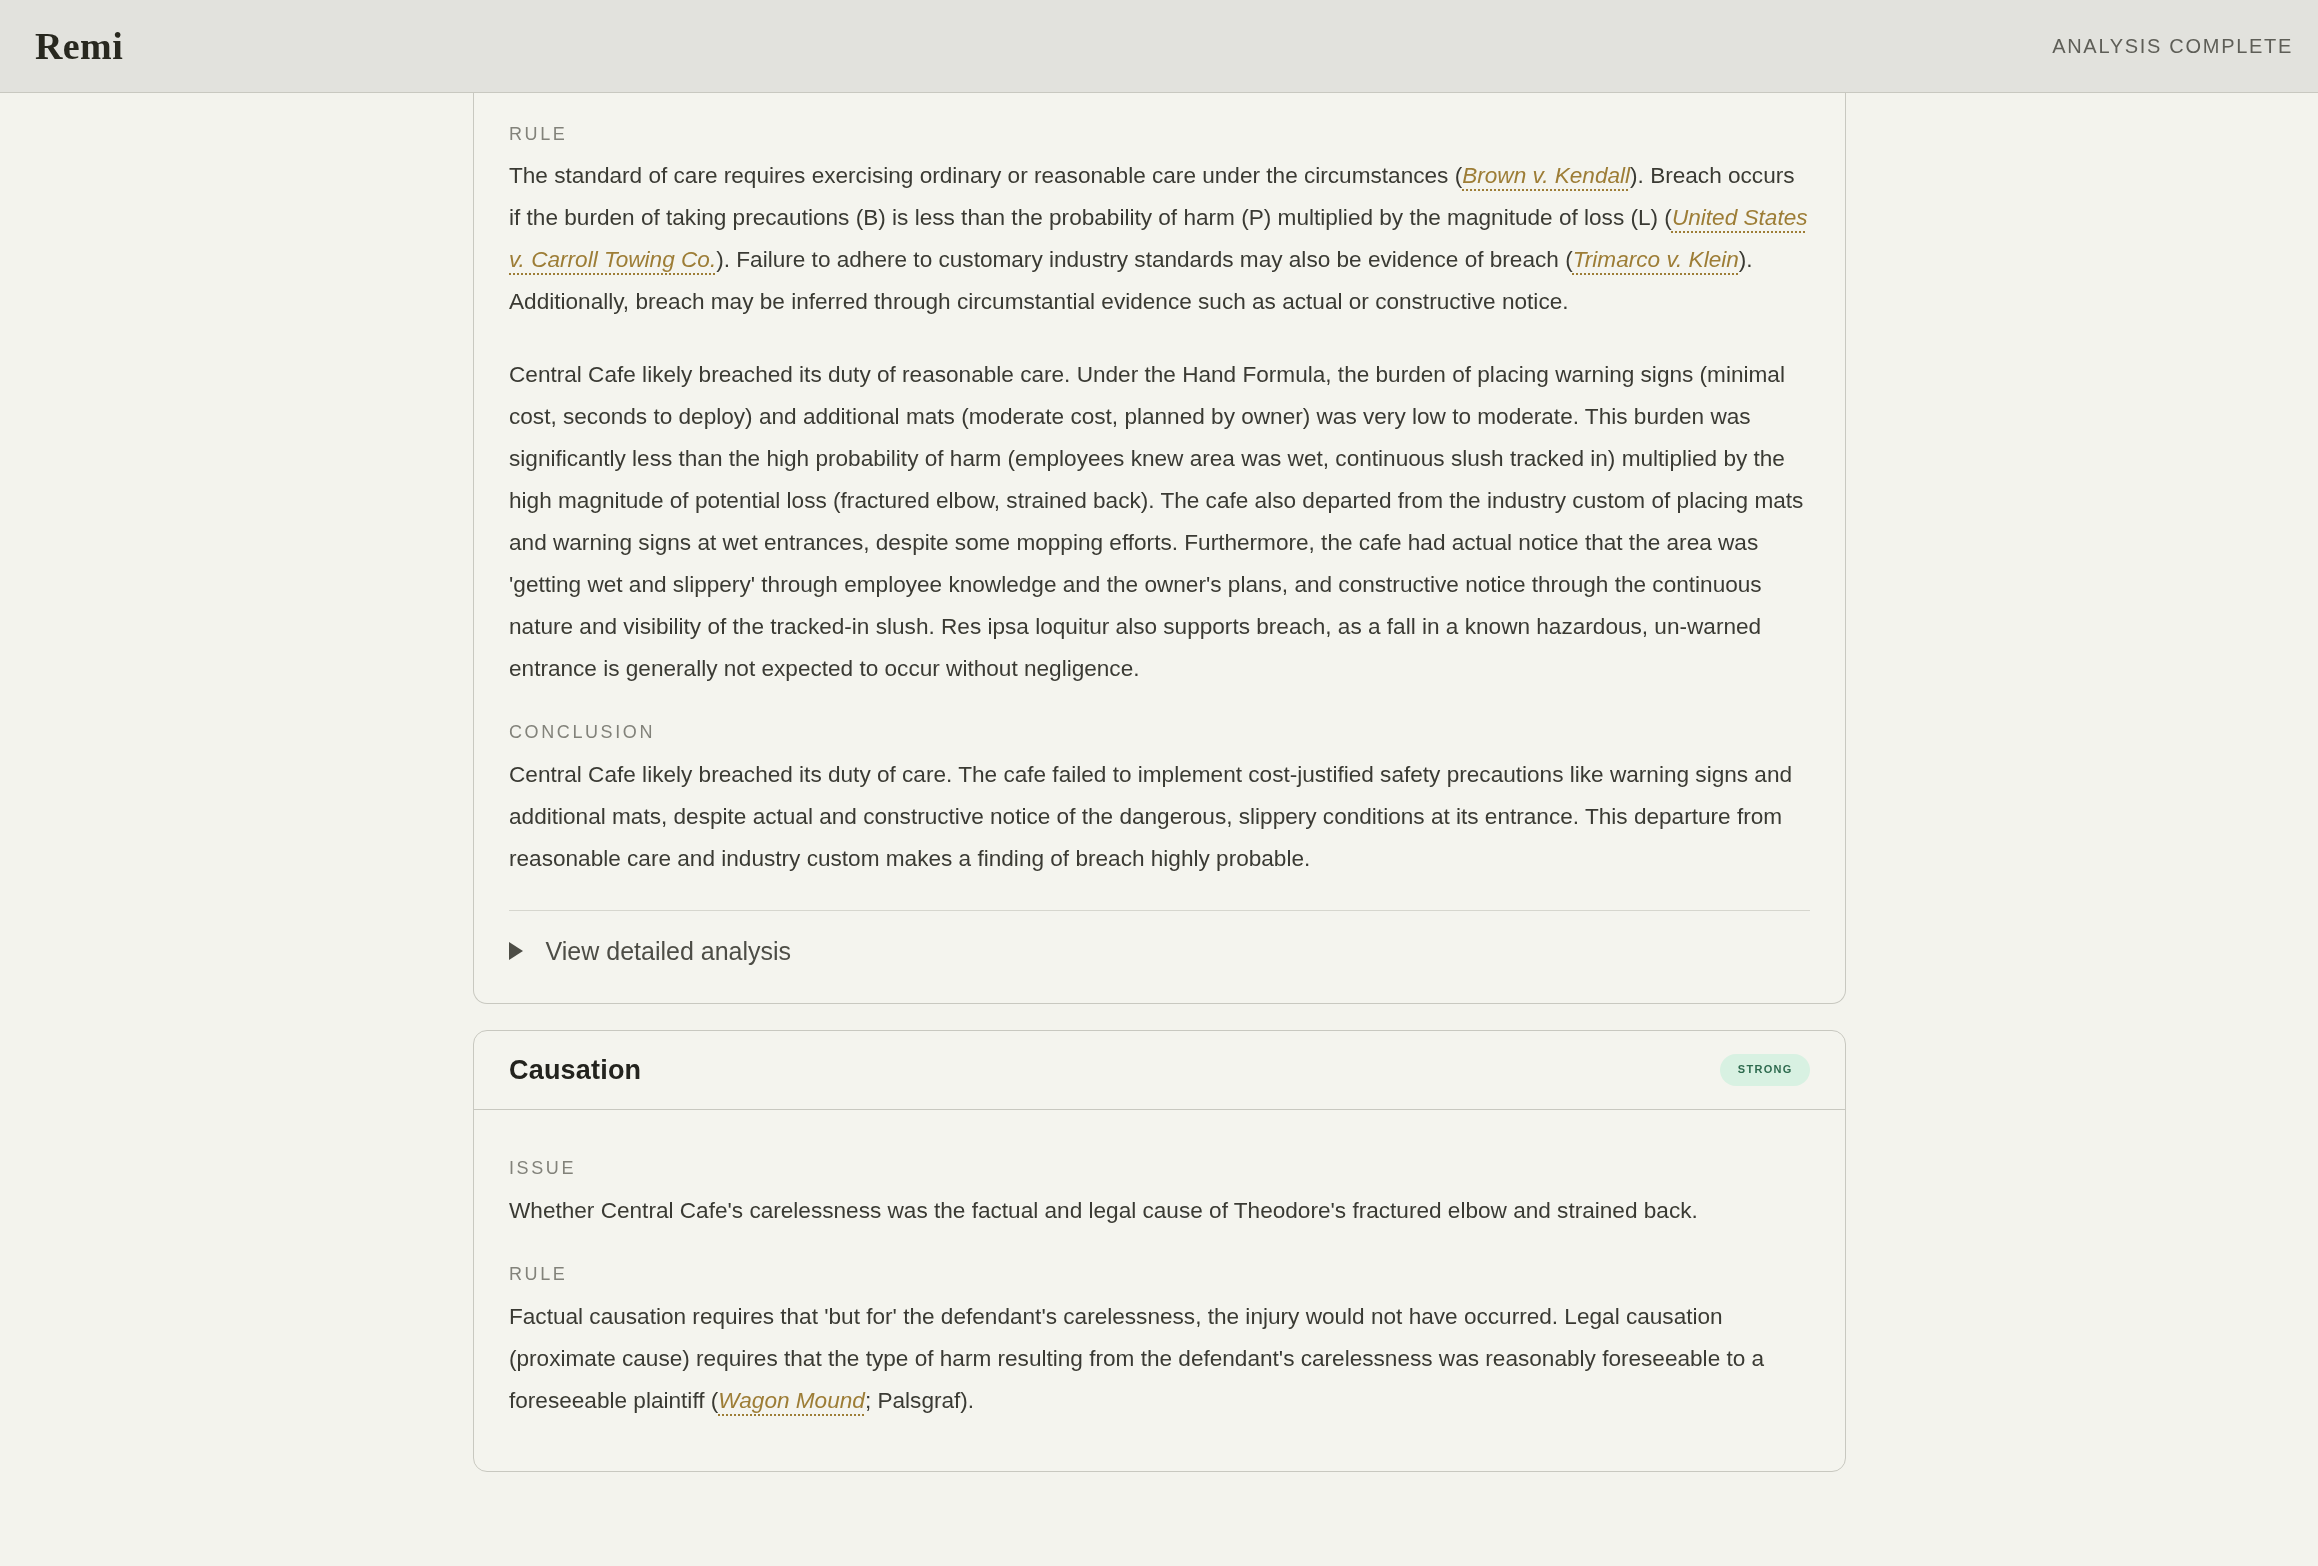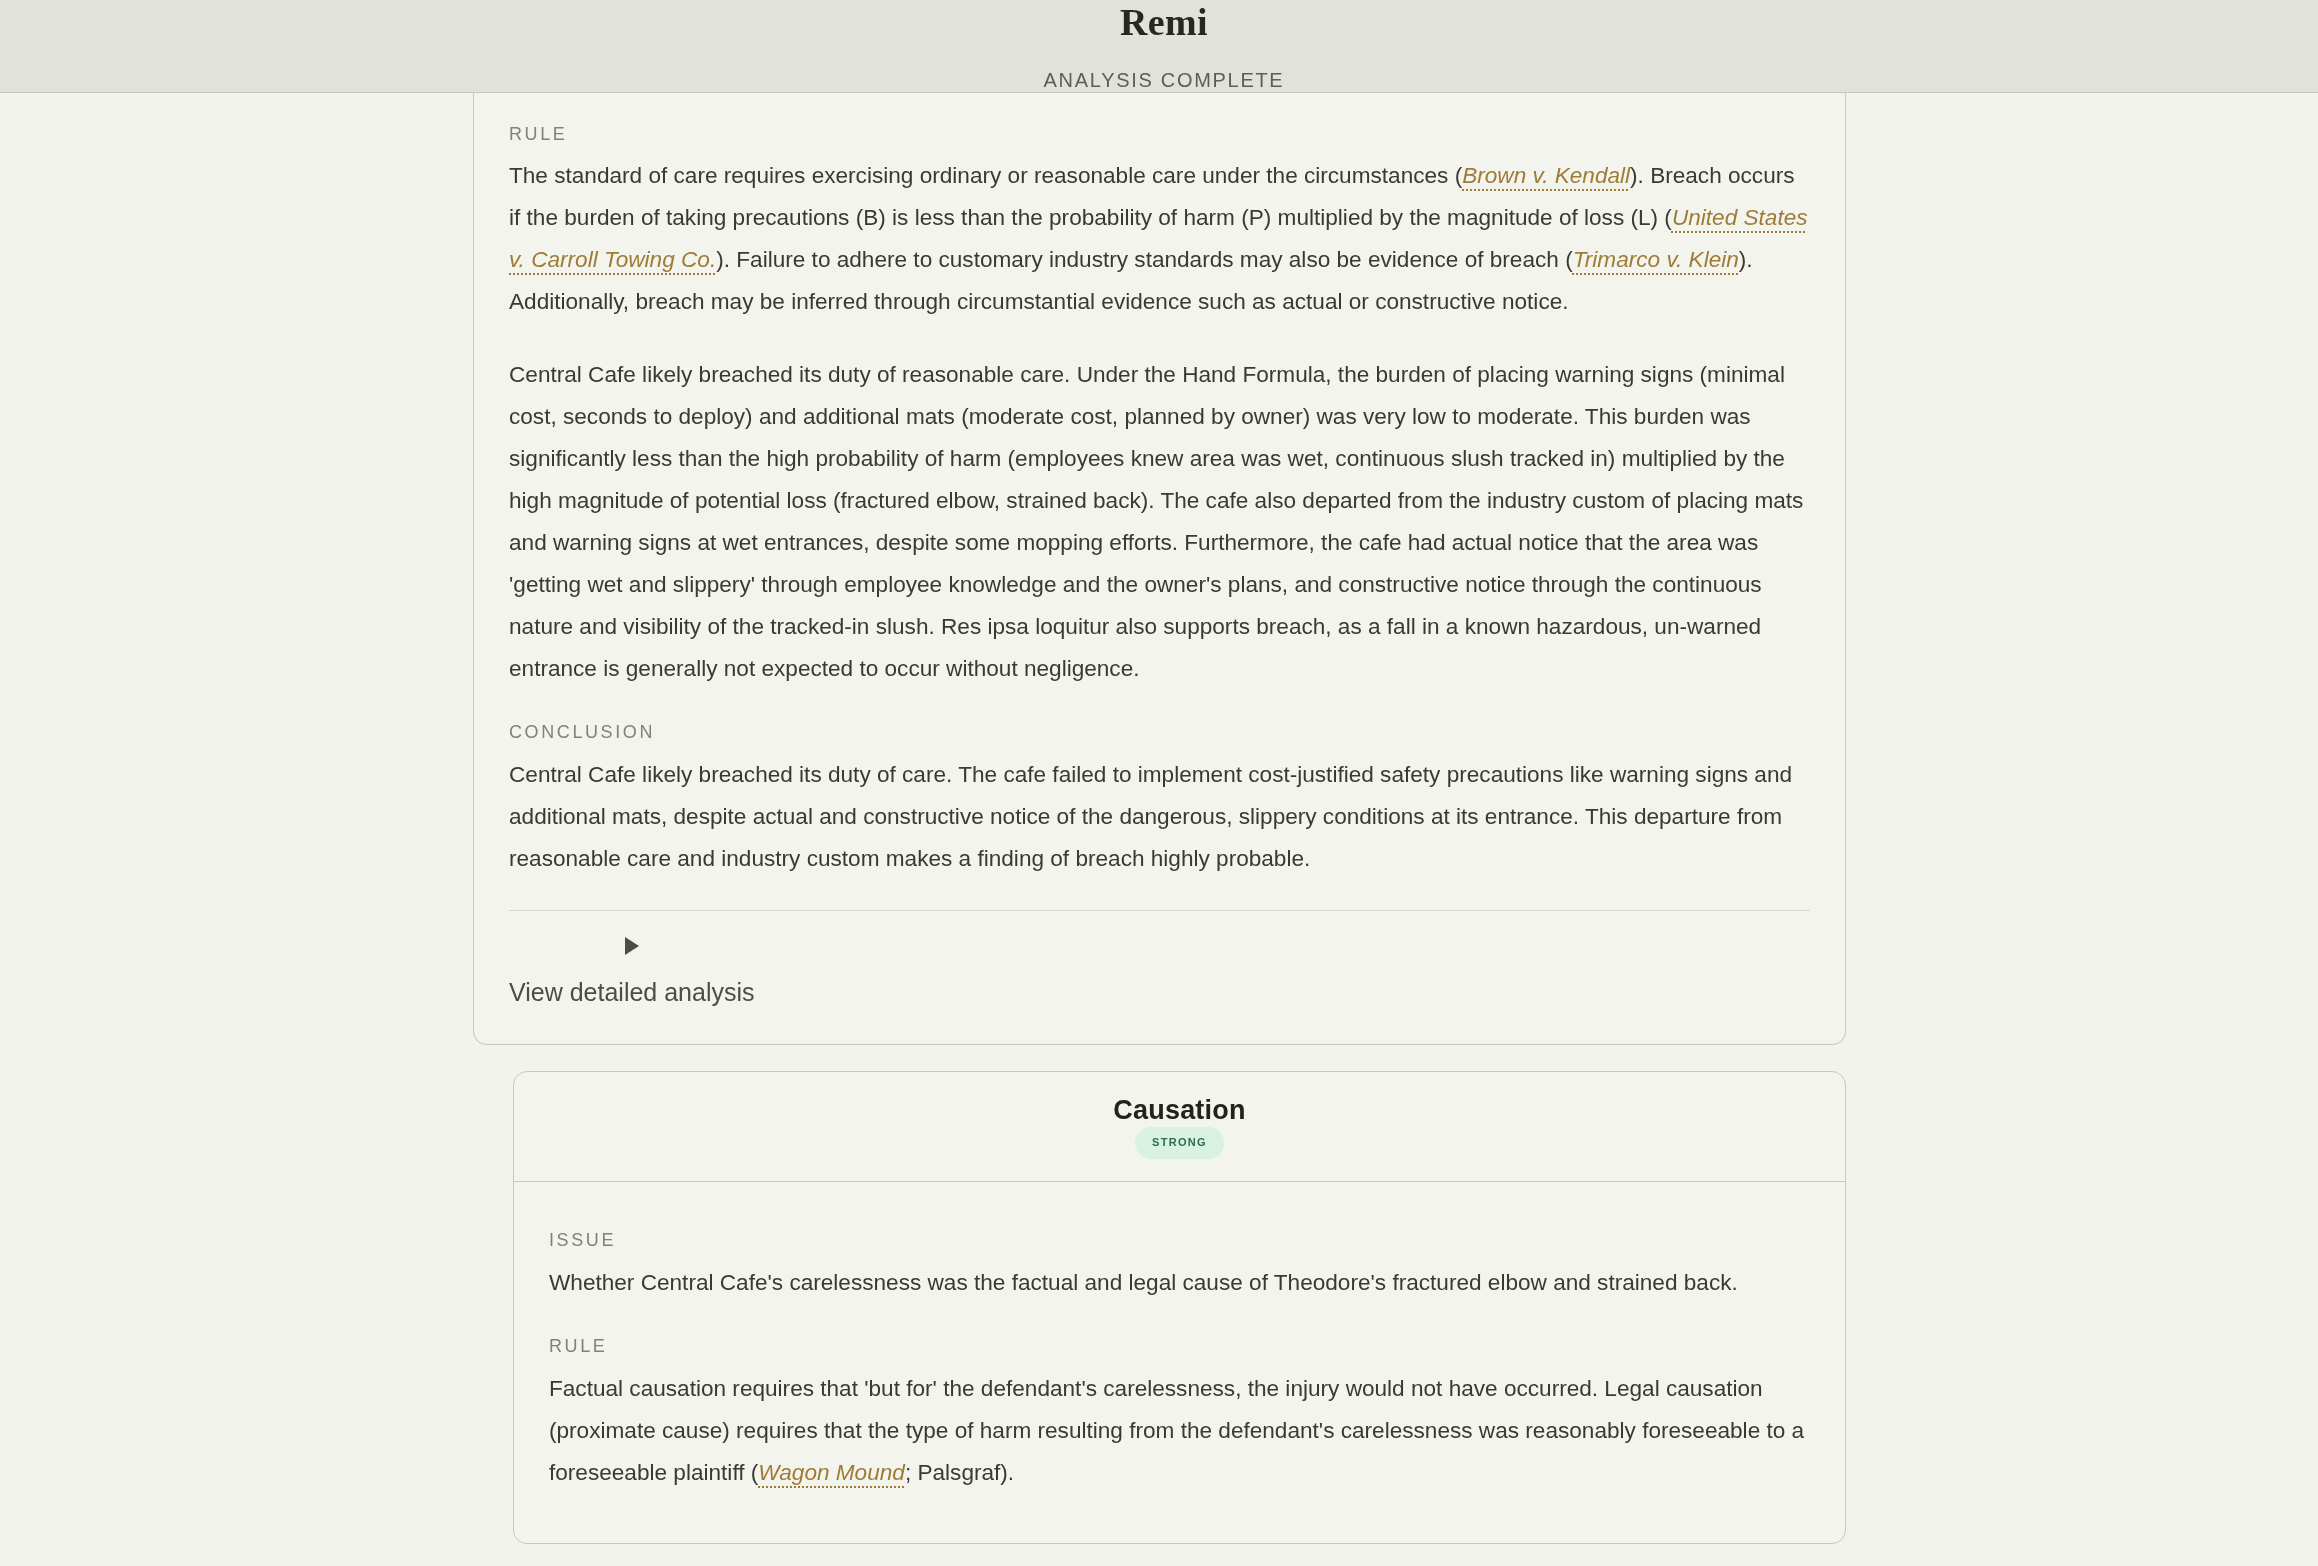--- a/index.html
+++ b/index.html
@@ -10,21 +10,21 @@
     --soft-border:#d6d6ce;
     --text:#3a3a33;
     --label:#82827a;
     --title:#23231e;
     --muted:#5e5e57;
     --expander:#4d4d46;
     --link:#9d7d36;
     --badge-bg:#d8f1e2;
     --badge-text:#2e6b4f;
   }
-  *{box-sizing:border-box;flex-direction:column;}
+  *{box-sizing:border-box;}
   html,body{margin:0;padding:0;}
   body{
     width:2319px;height:1566px;overflow:hidden;
     background:var(--page-bg);
     font-family:"Liberation Sans","DejaVu Sans",sans-serif;
     color:var(--text);
   }
   .app{width:100%;height:100%;display:flex;flex-direction:column;overflow:hidden;}
 
   
@@ -86,21 +86,21 @@
     font-family:inherit;font-size:25px;color:var(--expander);
     cursor:pointer;
   }
   .tri{
     width:0;height:0;display:inline-block;
     border-top:9.6px solid transparent;
     border-bottom:9.6px solid transparent;
     border-left:14.8px solid var(--expander);
   }
 
-  .card + .card{margin-top:26px;margin-left:40px;}
+  .card + .card{margin-top:26px;}
   .card-header{
     display:flex;align-items:center;justify-content:space-between;
     padding:22.6px 35px;
     border-bottom:0.9px solid var(--border);
   }
   .card-title{
     margin:0;font-size:27px;line-height:33px;font-weight:700;color:var(--title);
     letter-spacing:0.2px;
   }
   .badge{

